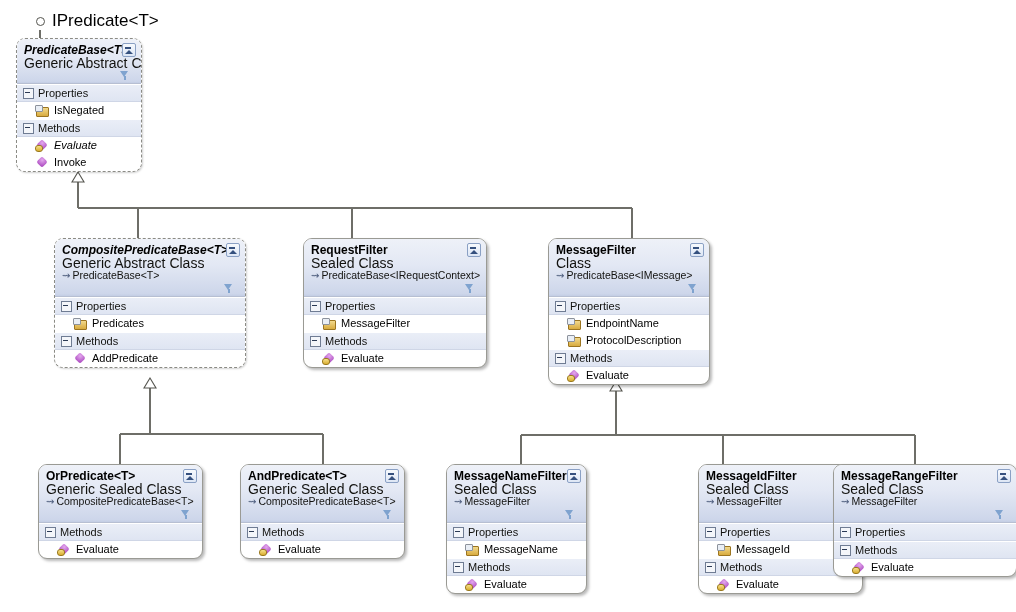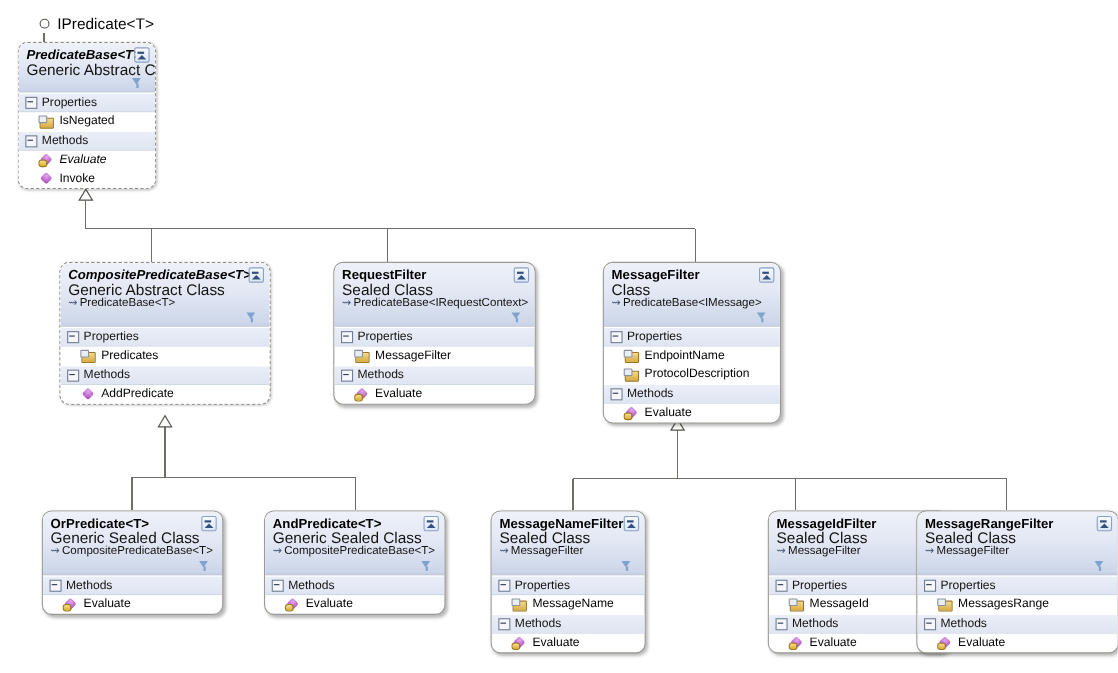--- a/index.html
+++ b/index.html
@@ -121,21 +121,21 @@
     content:"";position:absolute;left:0px;top:5px;width:6px;height:5px;
     background:linear-gradient(to bottom,#f7e08a,#d9ae31);
     border:1px solid #9b7a1d;border-radius:3px;
   }
 
   
   .lolli-circle{
     position:absolute;width:9px;height:9px;border:1.4px solid #55554f;border-radius:50%;
     background:#fff;box-sizing:border-box;
   }
-  .lolli-label{position:absolute;font-size:14px;line-height:12px;color:#000;white-space:nowrap;}
+  .lolli-label{position:absolute;font-size:17px;line-height:12px;color:#000;white-space:nowrap;}
 </style>
 </head>
 <body>
 
 <div id="canvas">
 
   <svg id="wires" viewBox="0 0 1016 612" width="1016" height="612">
     <g stroke="#6e6e68" stroke-width="1.1" fill="none" shape-rendering="crispEdges">
 
       <line x1="40" y1="30" x2="40" y2="38"></line>
@@ -389,24 +389,20 @@
       <div class="base"><span class="ar">⇝</span><span>MessageFilter</span></div>
       <div class="filterrow">
           <span class="funnel"></span>
         </div>
       <div class="chev"></div>
     </div>
     <div class="sect">
       <span class="minus"></span>
       <span>Properties</span>
     </div>
-    <div class="mem">
-      <span class="ico prop"></span>
-      <span>MessagesRange</span>
-    </div>
     <div class="sect">
       <span class="minus"></span>
       <span>Methods</span>
     </div>
     <div class="mem">
       <span class="ico meth key"></span>
       <span>Evaluate</span>
     </div>
   </div>
 

